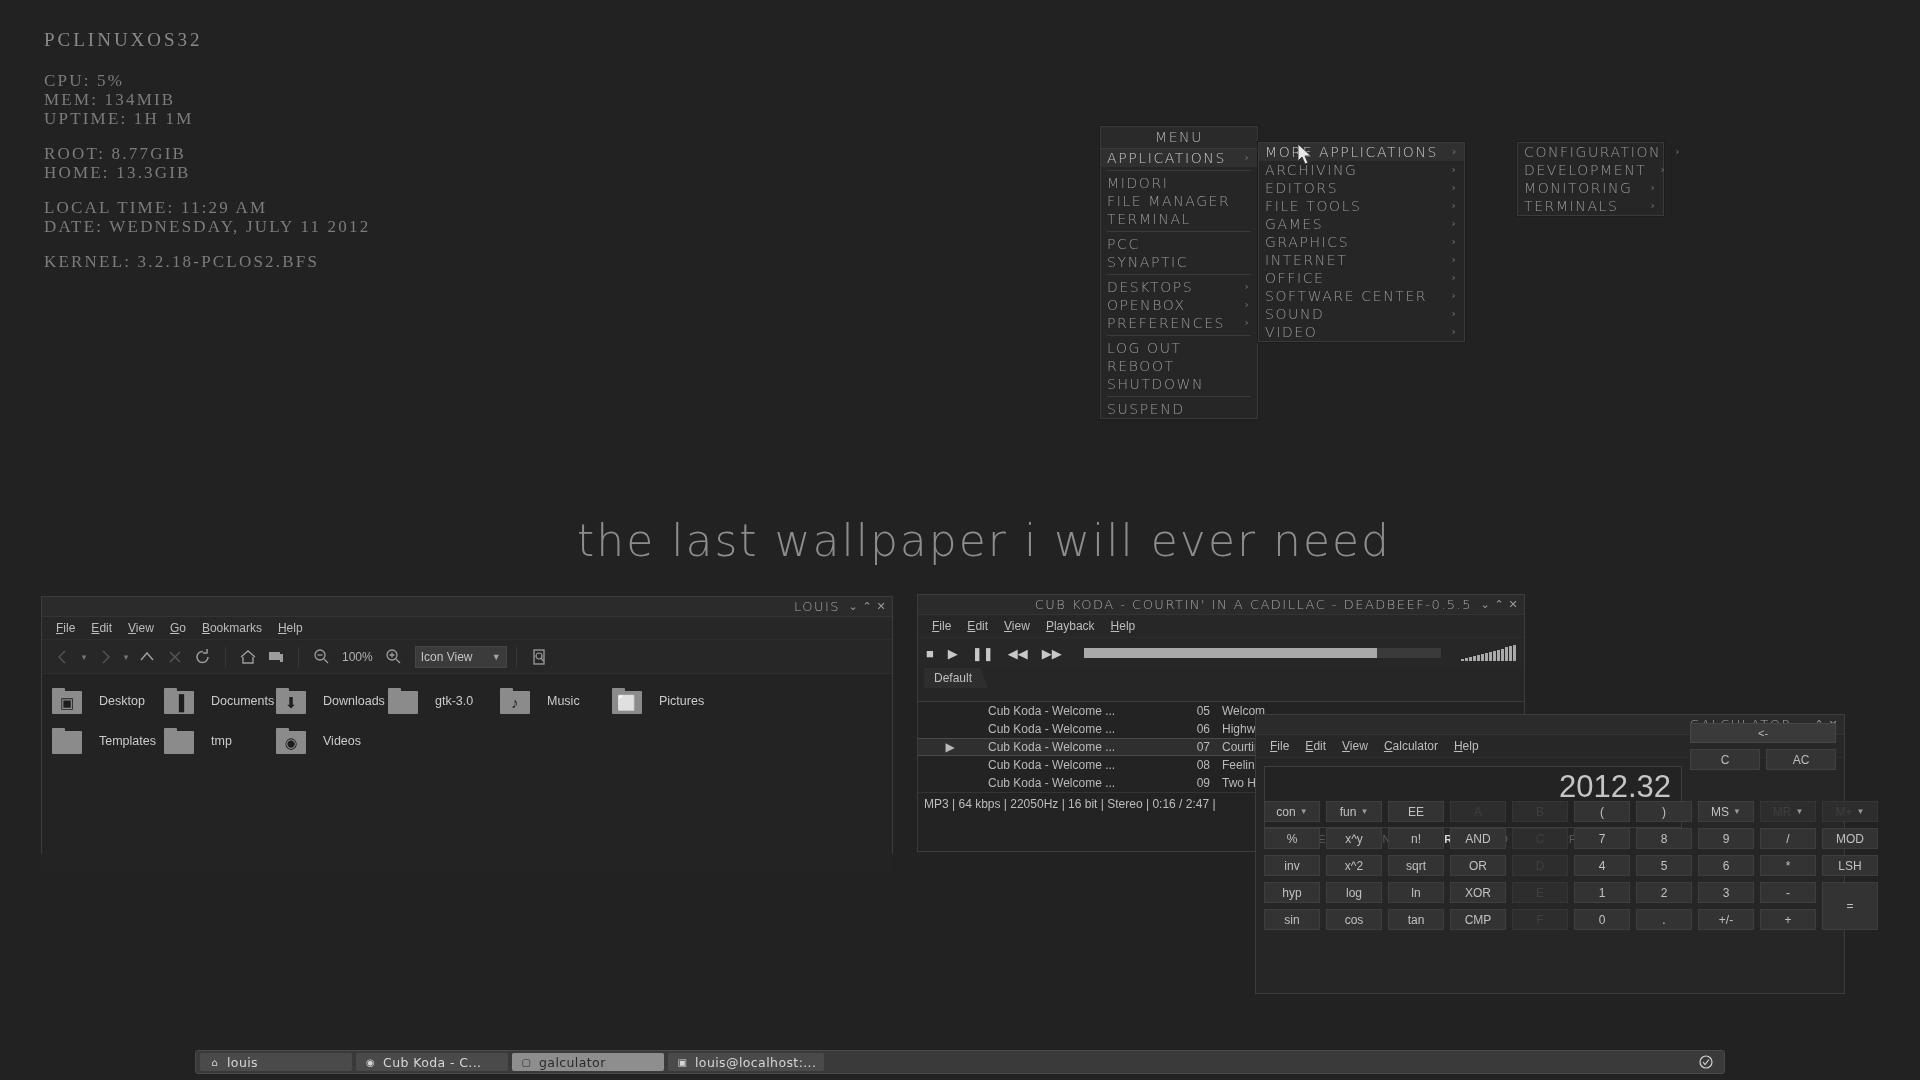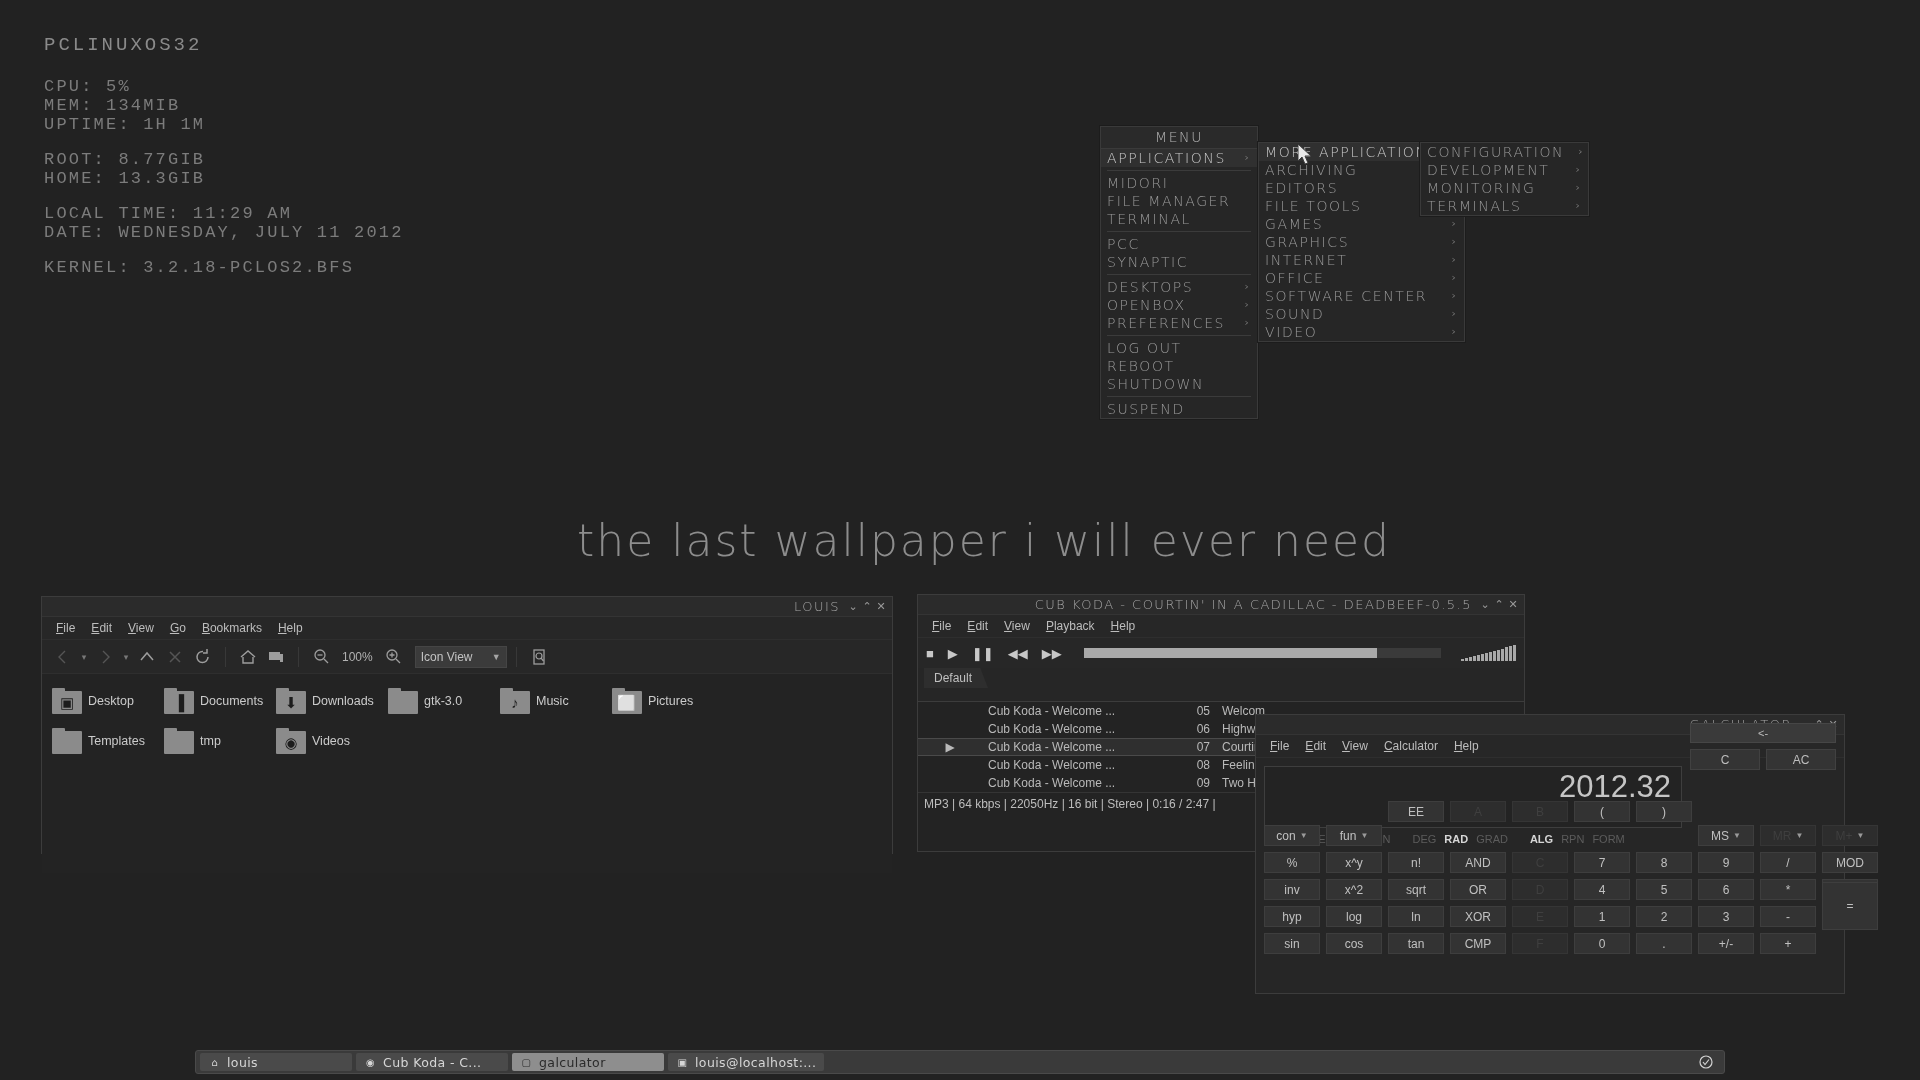--- a/index.html
+++ b/index.html
@@ -6,23 +6,23 @@
   html, body {
     width: 1920px; height: 1080px;
     background: #222222;
     font-family: "Liberation Sans", sans-serif;
     overflow: hidden;
     position: relative;
   }
 
   
   #conky {
-    position: absolute; left: 44px; top: 36px;
+    position: absolute; left: 44px; top: 30px;
     color: #7c7c7c;
-    font-family: Liberation Mono, monospace;
+    font-family: Liberation Serif, serif;
     font-size: 17px;
     letter-spacing: 2.2px;
     line-height: 19px;
     text-transform: uppercase;
     font-weight: 300;
   }
   #conky .conky-host { font-size: 19px; letter-spacing: 3px; color: #8a8a8a; }
   #conky .gap { height: 22px; }
   #conky .gap-s { height: 16px; }
   #conky .line { white-space: nowrap; }
@@ -68,21 +68,21 @@
     white-space: nowrap;
     line-height: 16px;
     min-height: 16px;
   }
   .ob-item.hl { background: #303030; color: #c9c9c9; }
   .ob-arrow { color: #8f8f8f; font-size: 11px; padding-left: 14px; letter-spacing: 0; }
   .ob-sep { height: 1px; background: #3b3b3b; margin: 3px 6px; }
 
   #menu-root { left: 1100px; top: 126px; width: 158px; }
   #menu-apps { left: 1258px; top: 142px; width: 207px; }
-  #menu-more { left: 1420px; top: 142px; width: 169px; text-align: center; }
+  #menu-more { left: 1517px; top: 142px; width: 147px; text-align: center; }
 
   
   #cursor { position: absolute; left: 1298px; top: 144px; width: 14px; height: 22px; }
 
   
   .win {
     position: absolute;
     background: #262626;
     border: 1px solid #3c3c3c;
     color: #b8b8b8;
@@ -149,21 +149,21 @@
     border: 1px solid #454545;
     display: flex; align-items: center; justify-content: space-between;
     padding: 0 5px;
     color: #c3c3c3; font-size: 12px;
     margin-left: 6px;
   }
   .fm-select .cv { font-size: 9px; color: #a5a5a5; }
   .fm-body { background: #232323; height: 199px; padding: 14px 10px; }
   .fm-row { display: flex; align-items: flex-start; margin-bottom: 14px; }
   .fm-cell { display: flex; align-items: center; width: 112px; gap: 6px; }
-  .fm-cell .lbl { color: #cbcbcb; font-size: 12.5px; white-space: nowrap; }
+  .fm-cell .lbl { color: #cbcbcb; font-size: 12.5px; white-space: nowrap; margin-left: 11px; }
 
   
   .folder { width: 30px; height: 26px; position: relative; flex: 0 0 30px; }
   .folder .tab { position:absolute; left:0; top:0; width:13px; height:4px; background:#8b8b8b; border-radius:1px 1px 0 0;}
   .folder .bdy { position:absolute; left:0; top:3px; width:30px; height:23px; background:#8b8b8b; border-radius:1px;}
   .folder .ic { position:absolute; left:0; top:3px; width:30px; height:23px;
                 display:flex; align-items:center; justify-content:center; color:#1d1d1d; font-size:15px; z-index:2;}
 
   
   #deadbeef { left: 917px; top: 594px; width: 608px; height: 108px; }
@@ -227,21 +227,21 @@
   .gc-cac div { flex:1; height:21px; background:#343434; border:1px solid #414141;
     display:flex; align-items:center; justify-content:center; color:#bdbdbd; font-size:12px;}
   .gc-grid { position:absolute; left:8px; top:86px; display:flex; flex-direction:column; gap:6px; }
   .gc-grid .grow { display:flex; gap:6px; }
   .gc-key {
     width: 56px; height: 21px;
     background: #333333; border: 1px solid #3e3e3e;
     display:flex; align-items:center; justify-content:center;
     color:#c0c0c0; font-size:12px;
   }
-  .gc-key.drop { gap:4px;margin-top:24px; }
+  .gc-key.drop { gap:4px; }
   .gc-key.drop .cv { font-size:8px; color:#9a9a9a; }
   .gc-key.dis { color:#3f3f3f; background:#2d2d2d; border-color:#353535; }
   .gc-key.eq { height:48px; }
 
   
   #taskbar {
     position:absolute; left:195px; top:1050px; width:1530px; height:24px;
     background:#3a3a3a; border:1px solid #4a4a4a; border-radius:3px;
     display:flex; align-items:center; padding: 0 4px; gap: 4px;
   }

